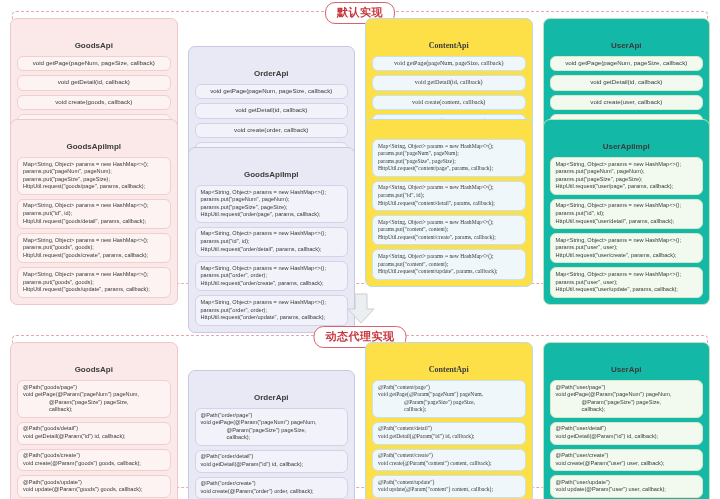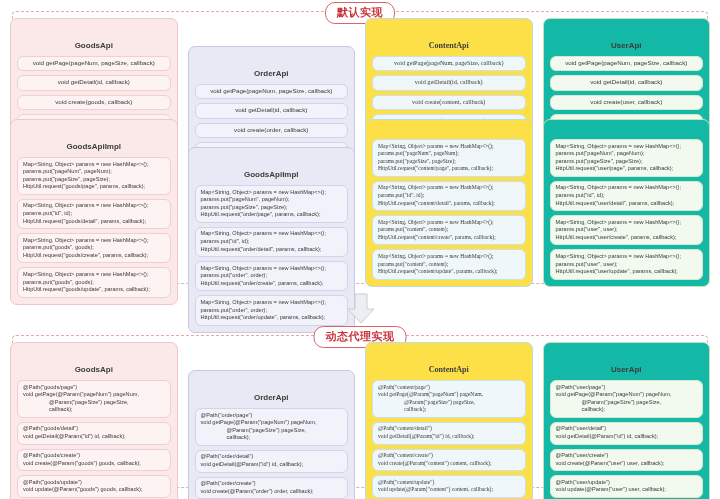--- a/index.html
+++ b/index.html
@@ -235,20 +235,21 @@
           </div>
           <div class="codeblock">
             <span class="codeline">Map&lt;String, Object&gt; params = new HashMap&lt;&gt;();</span>
             <span class="codeline">params.put("content", content);</span>
             <span class="codeline">HttpUtil.request("content/update", params, callback);</span>
           </div>
         </div>
       </div>
       <div class="col">
         <div class="card t-green">
+          <div class="card-title">UserApiImpl</div>
           <div class="codeblock">
             <span class="codeline">Map&lt;String, Object&gt; params = new HashMap&lt;&gt;();</span>
             <span class="codeline">params.put("pageNum", pageNum);</span>
             <span class="codeline">params.put("pageSize", pageSize);</span>
             <span class="codeline">HttpUtil.request("user/page", params, callback);</span>
           </div>
           <div class="codeblock">
             <span class="codeline">Map&lt;String, Object&gt; params = new HashMap&lt;&gt;();</span>
             <span class="codeline">params.put("id", id);</span>
             <span class="codeline">HttpUtil.request("user/detail", params, callback);</span>

